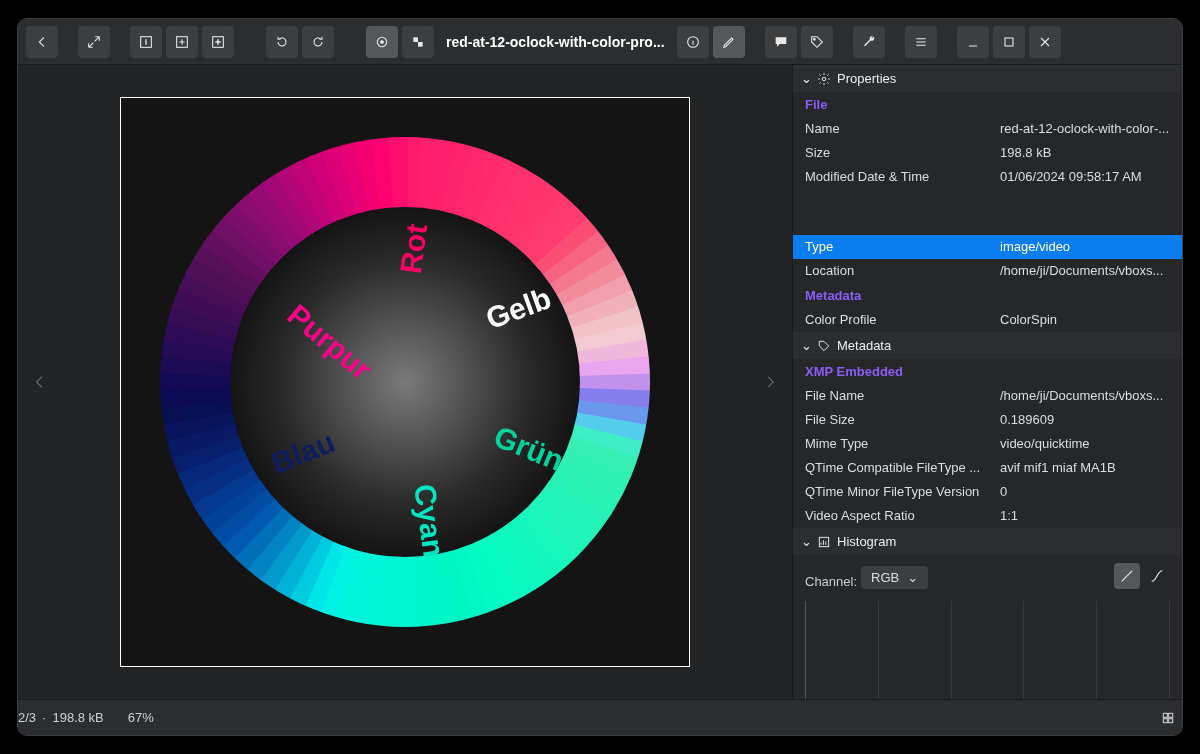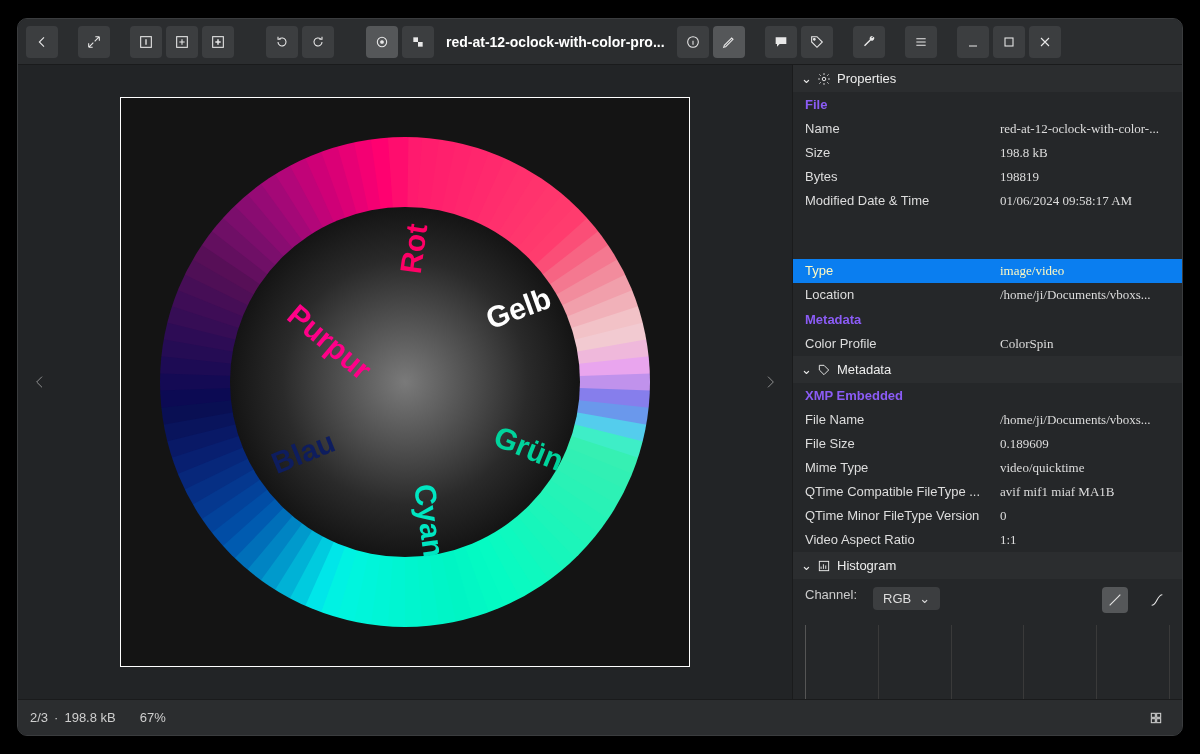--- a/index.html
+++ b/index.html
@@ -115,25 +115,25 @@
   color: #8b5cf6;
   padding: 5px 12px;
 }
 .kv-row {
   display: flex;
   padding: 3px 12px;
   line-height: 18px;
 }
 .kv-row.selected { background: #0a7ef0; color: #fef9c3; margin-top: 46px; }
 .kv-row .k { width: 195px; flex-shrink: 0; color: inherit; white-space: nowrap; overflow: hidden; text-overflow: ellipsis; }
-.kv-row .v { flex: 1; text-align: left; white-space: nowrap; overflow: hidden; text-overflow: ellipsis; font-family: Liberation Serif, serif; }
+.kv-row .v { flex: 1; text-align: left; white-space: nowrap; overflow: hidden; text-overflow: ellipsis; }
 
 
 .histo-controls {
-  display: flex; align-items: flex-start; gap: 16px;
+  display: flex; align-items: flex-end; gap: 4px;
   padding: 8px 12px;
 }
 .histo-controls .label { color: #ccc; }
 .dropdown {
   background: #3c3e40;
   border-radius: 4px;
   padding: 4px 10px;
   display: flex; align-items: center; gap: 8px;
   cursor: pointer;
 }
@@ -147,21 +147,21 @@
 .histo-canvas .grid { flex: 1; border-right: 1px solid #3a3a3a; }
 
 
 .status {
   height: 36px;
   background: #2b2d2f;
   border-top: 1px solid #1a1b1c;
   display: flex;
   align-items: center;
   color: #cfcfcf;
-  padding: 0 12px;
+  padding: 0 0;
   gap: 14px;
   font-size: 13px;
   justify-content: flex-end;
 }
 .status .spacer { flex: 1; }
 .status .grid-ico {
   width: 28px; height: 28px;
   display: flex; align-items: center; justify-content: center;
   cursor: pointer;
 }
@@ -432,24 +432,20 @@
       <div class="group-label">File</div>
       <div class="kv-row">
           <span class="k">Name</span>
           <span class="v">red-at-12-oclock-with-color-...</span>
         </div>
       <div class="kv-row">
           <span class="k">Size</span>
           <span class="v">198.8 kB</span>
         </div>
       <div class="kv-row">
-          <span class="k">Bytes</span>
-          <span class="v">198819</span>
-        </div>
-      <div class="kv-row">
           <span class="k">Modified Date &amp; Time</span>
           <span class="v">01/06/2024 09:58:17 AM</span>
         </div>
       <div class="kv-row selected">
           <span class="k">Type</span>
           <span class="v">image/video</span>
         </div>
       <div class="kv-row">
           <span class="k">Location</span>
           <span class="v">/home/ji/Documents/vboxs...</span>

